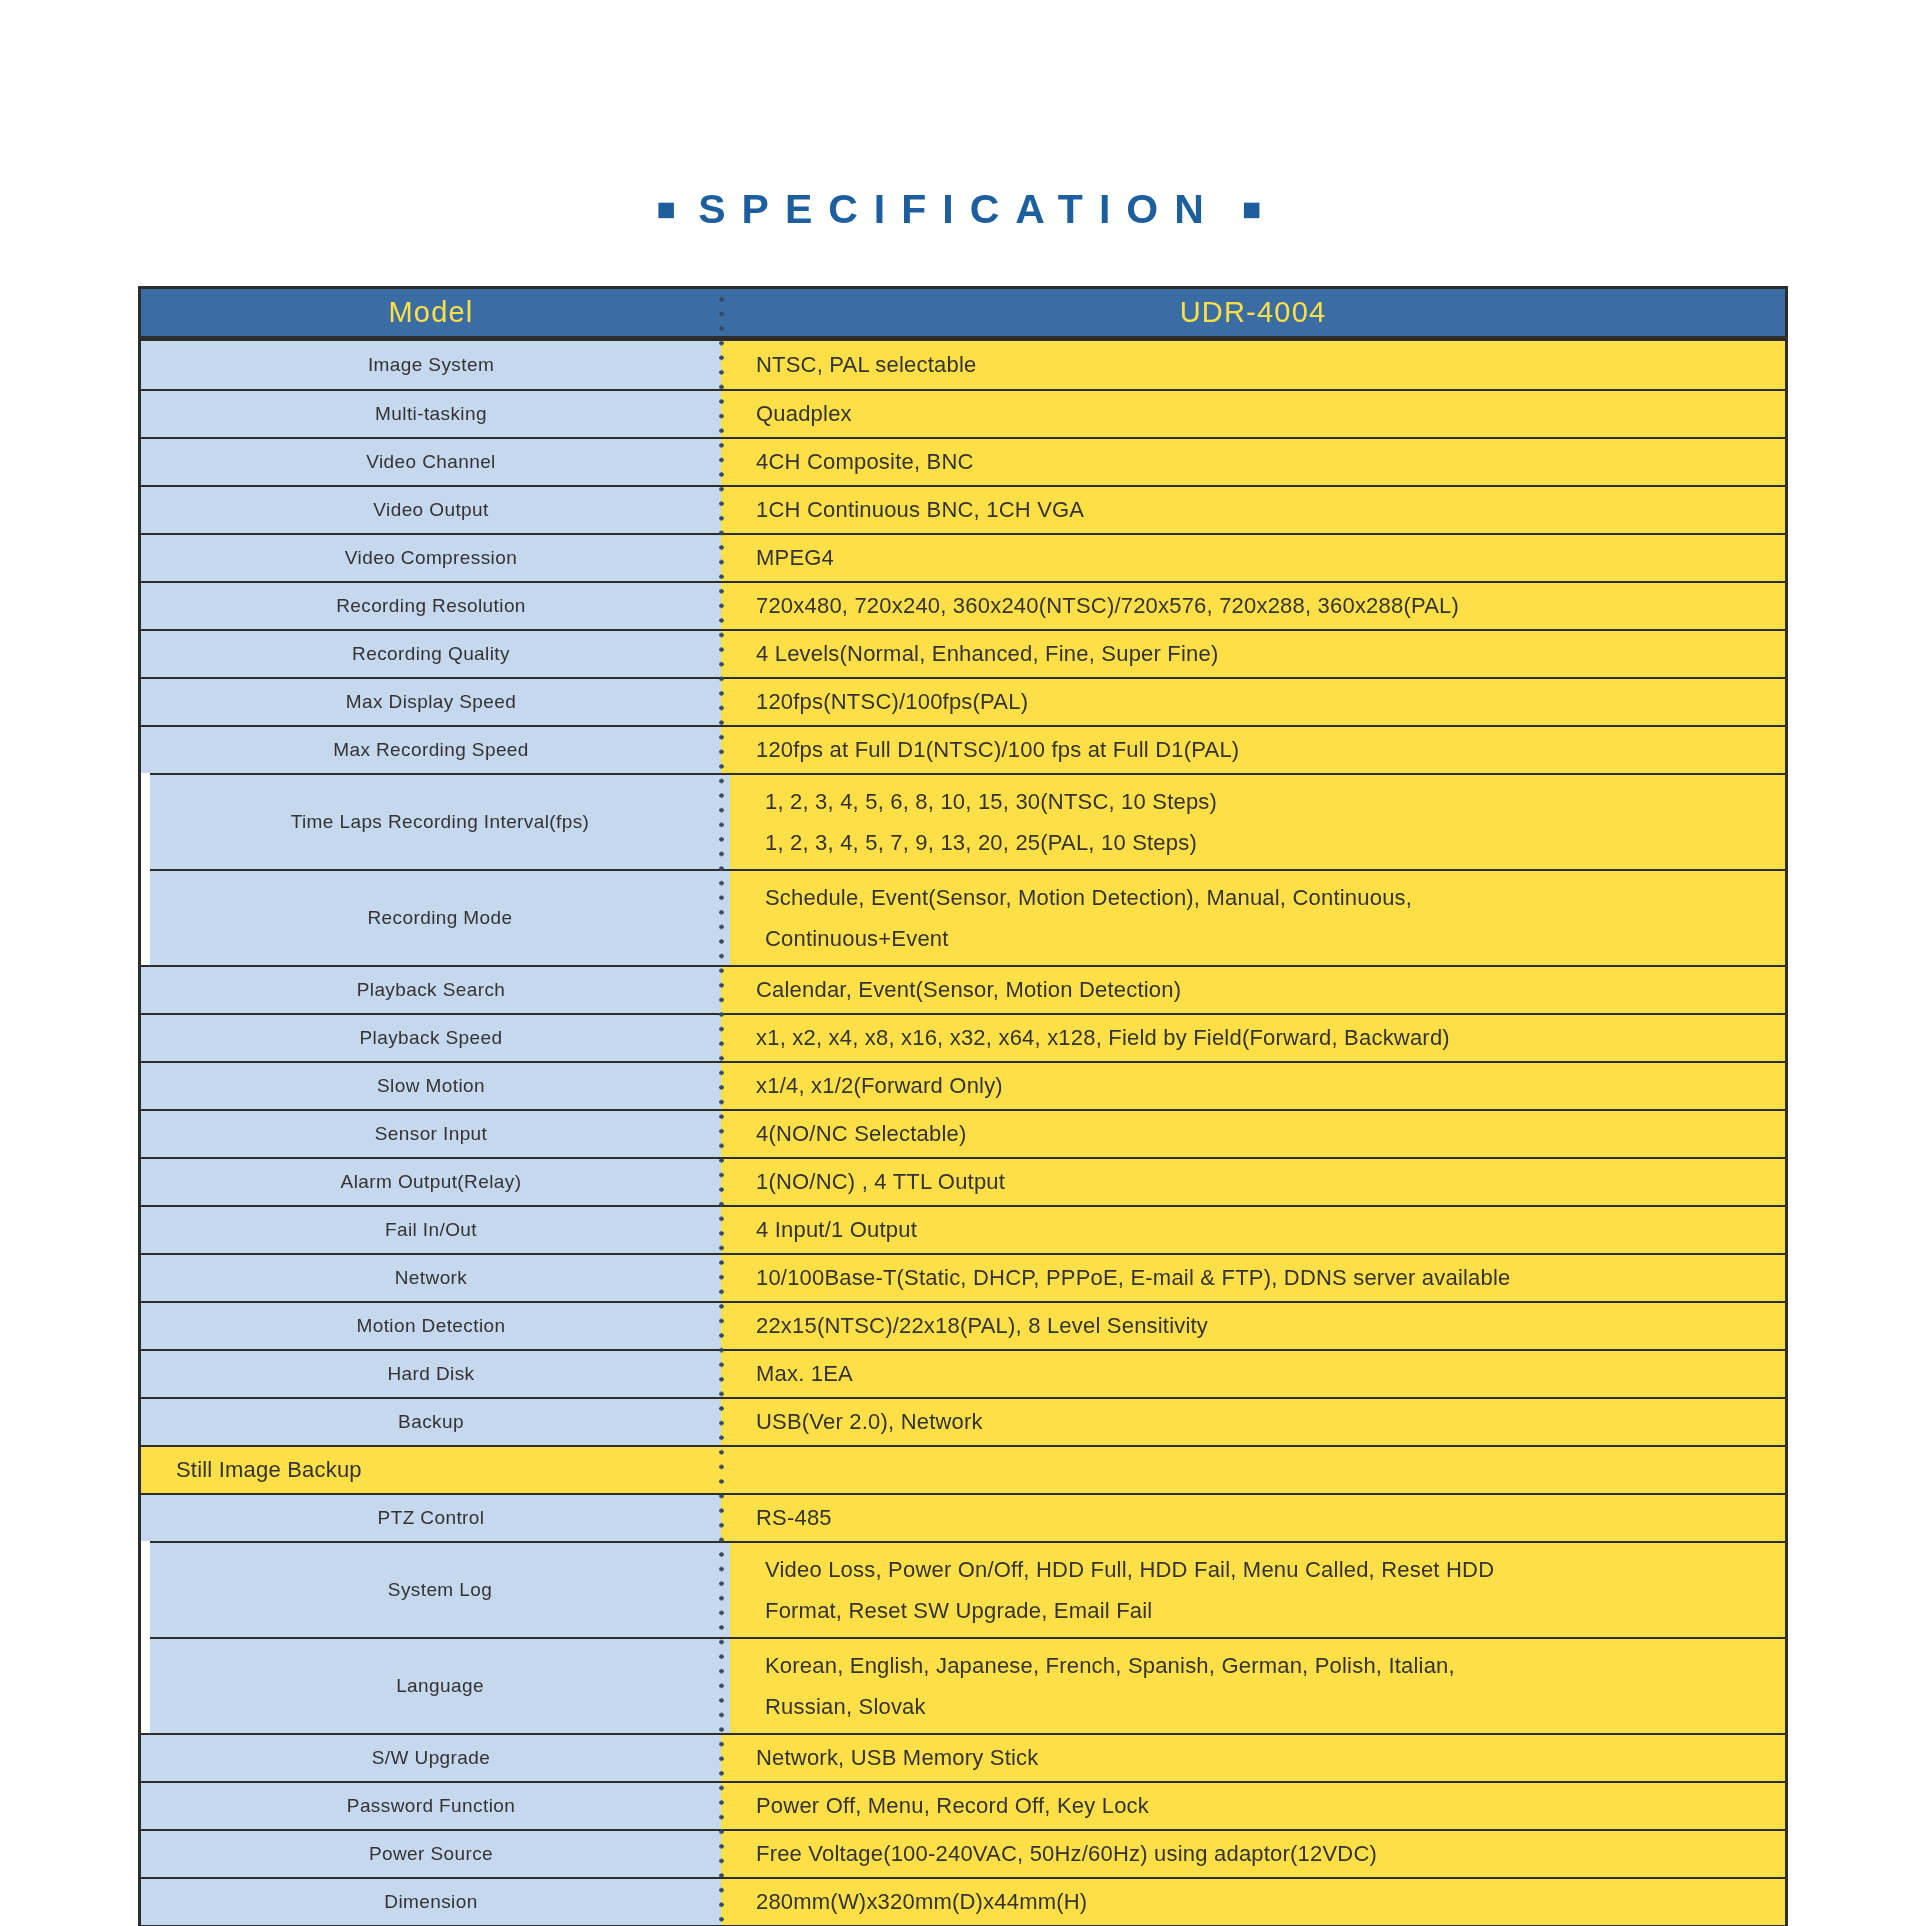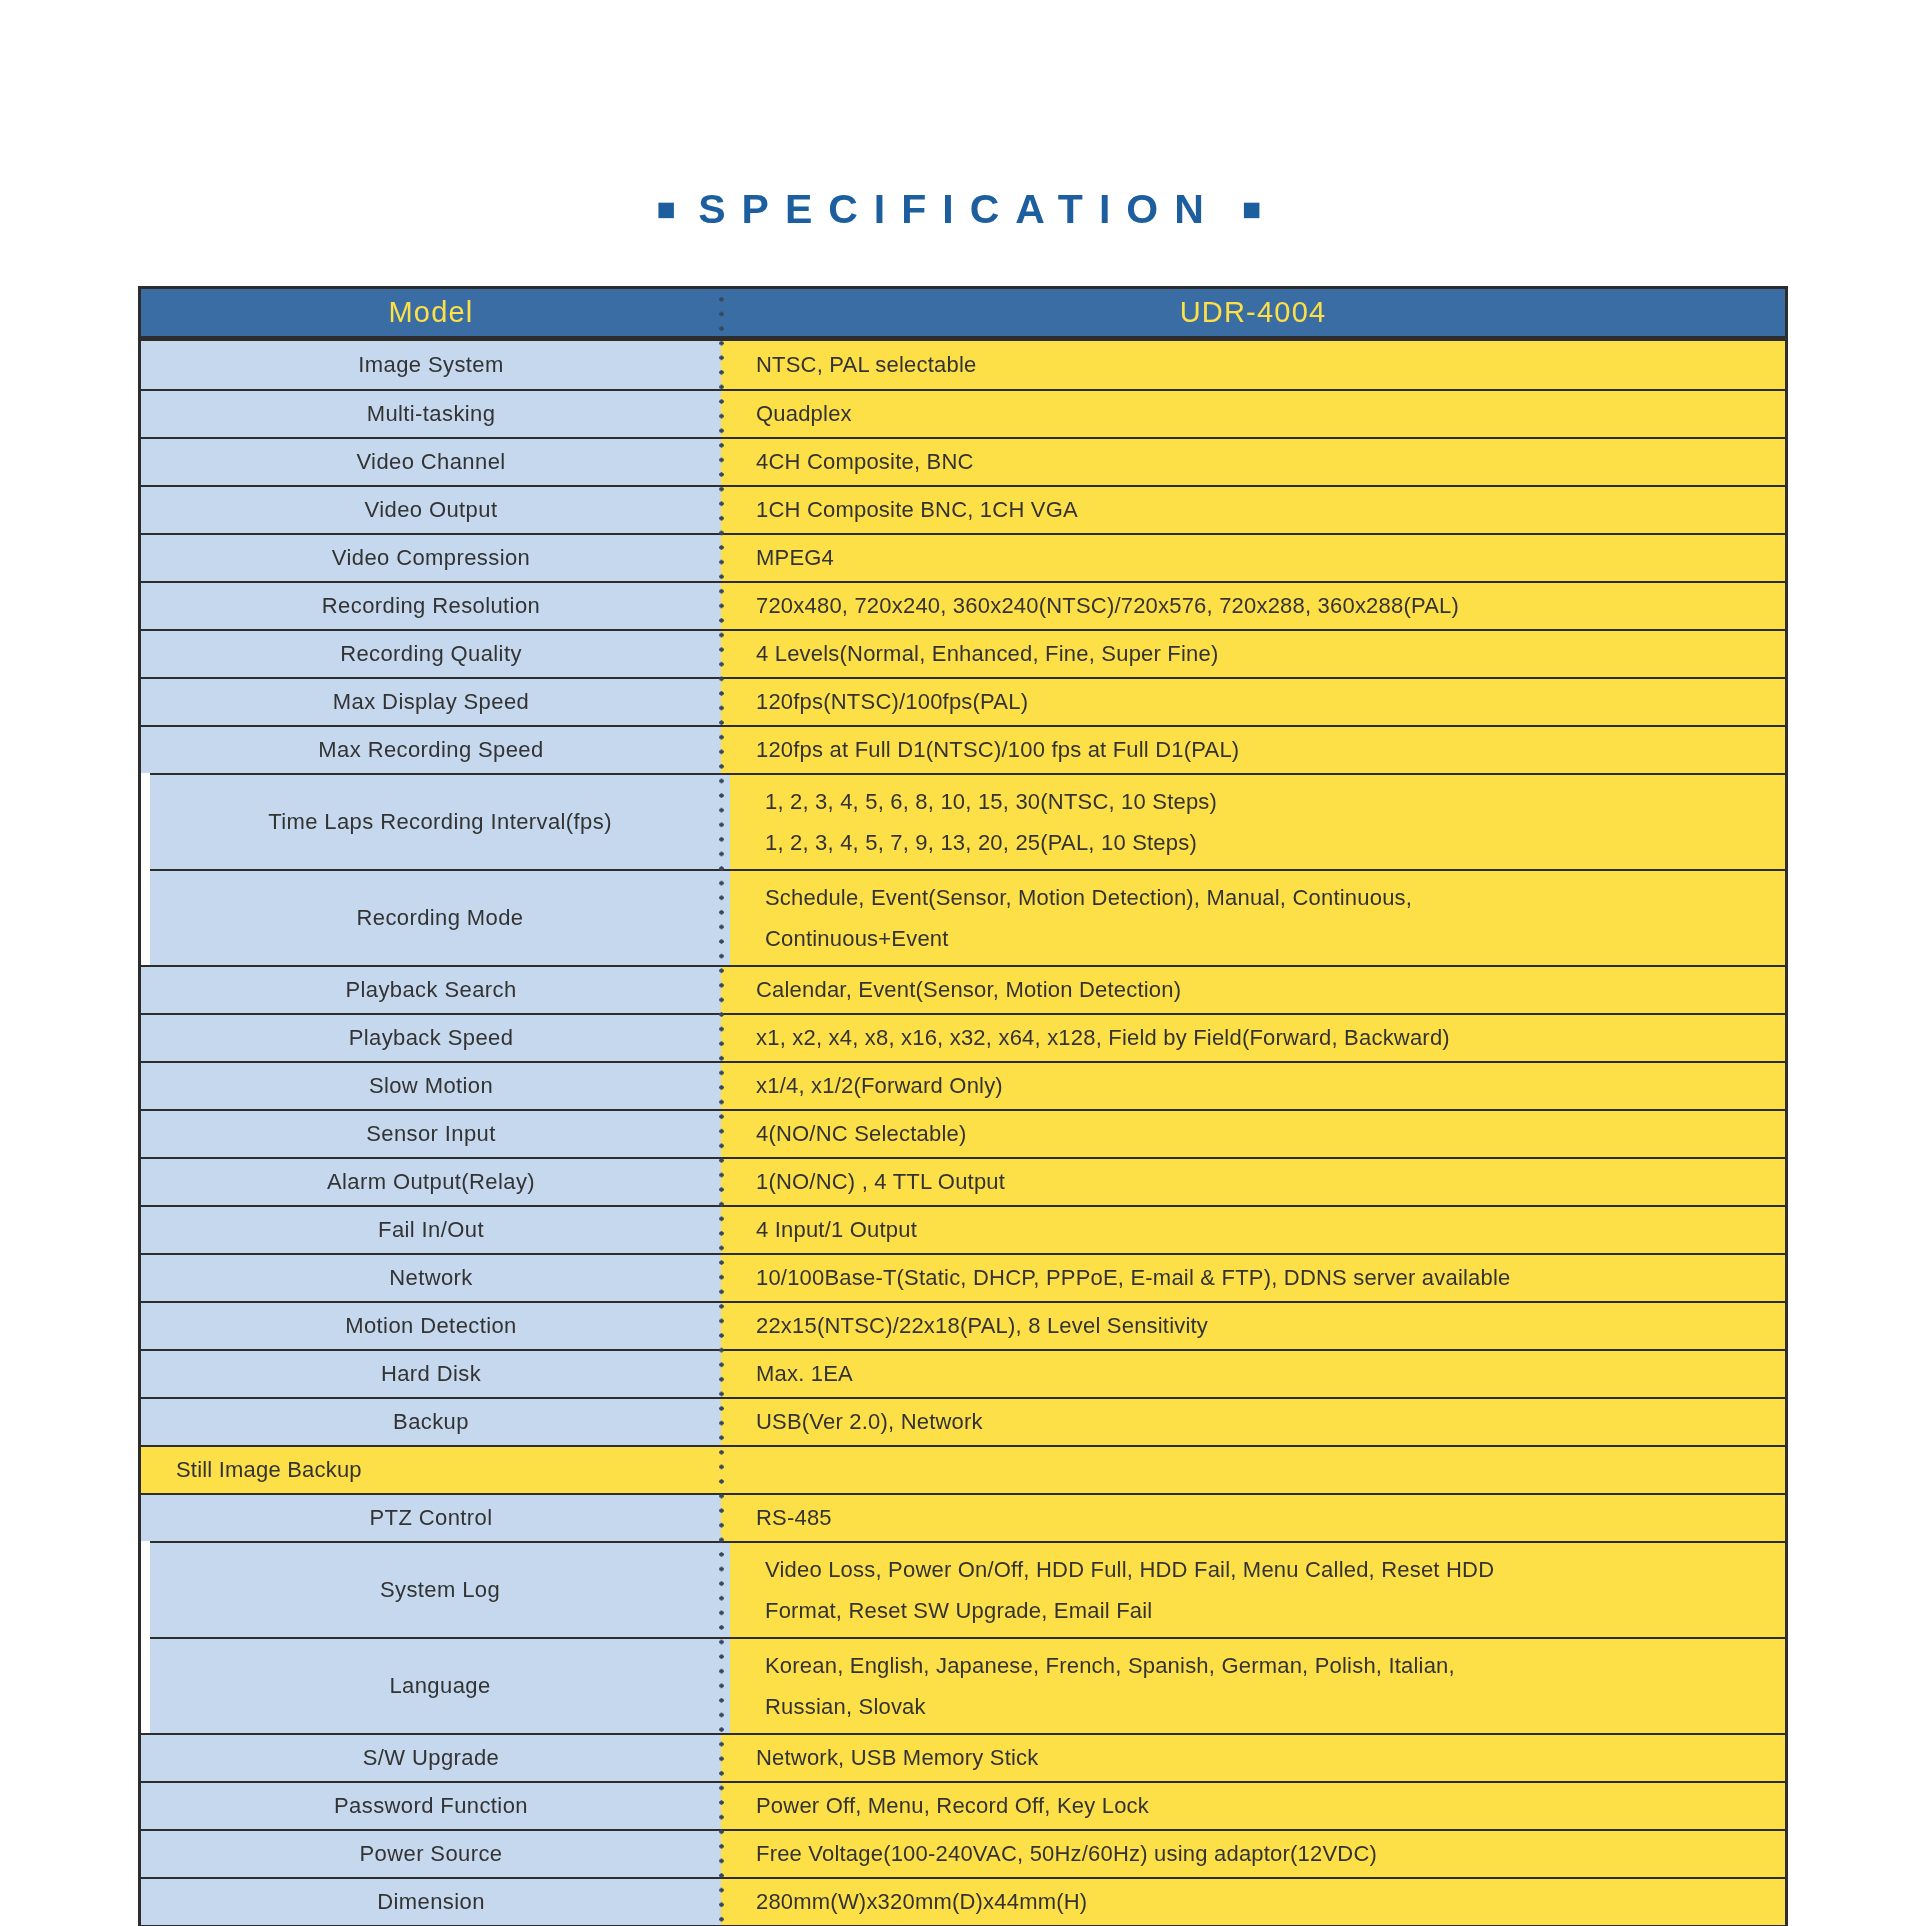--- a/index.html
+++ b/index.html
@@ -17,21 +17,21 @@
                 border:3.1px solid #2d2d2d; border-top-width:3.9px; border-bottom-width:5px; }
   .thead { display:flex; height:52px; background:#3a6da4; }
   .th { color:#fde047; font-size:29px; display:flex; align-items:center; justify-content:center; letter-spacing:1.2px; }
   .th.left { width:580px; }
   .th.right { flex:1; }
   .thead { border-bottom:5px solid #2d2d2d; }
   .row { display:flex; height:48px; }
   .row.tall { height:96px;margin-left:9px; }
   .row + .row { border-top:2.7px solid #2d2d2d; }
   .cell.label { width:580px; background:#c5d8ed; display:flex; align-items:center; justify-content:center;
-                text-align:center; font-size:22px; letter-spacing:0.4px; padding:0 11.6px; }
+                text-align:center; font-size:19px; letter-spacing:0.4px; padding:0 11.6px; }
   .cell.value { flex:1; background:#fde047; display:flex; flex-direction:column; justify-content:center;
                 gap:17.7px; padding-left:35px; font-size:22px; letter-spacing:0.2px; }
   .vline { line-height:1.05; }
   .divider { position:absolute; top:0; bottom:0; left:578px; width:4.6px;
              background-image:radial-gradient(circle, #37475c 1.9px, rgba(0,0,0,0) 2.3px);
              background-size:4.6px 14.6px; background-repeat:repeat-y; background-position:0 3.1px; }
 </style>
 </head>
 <body>
 
@@ -61,21 +61,21 @@
         </div>
         <div class="row">
           <div class="cell label">Video Channel</div>
           <div class="cell value">
             <div class="vline">4CH Composite, BNC</div>
           </div>
         </div>
         <div class="row">
           <div class="cell label">Video Output</div>
           <div class="cell value">
-            <div class="vline">1CH Composite BNC, 1CH VGA</div>
+            <div class="vline">1CH Continuous BNC, 1CH VGA</div>
           </div>
         </div>
         <div class="row">
           <div class="cell label">Video Compression</div>
           <div class="cell value">
             <div class="vline">MPEG4</div>
           </div>
         </div>
         <div class="row">
           <div class="cell label">Recording Resolution</div>

